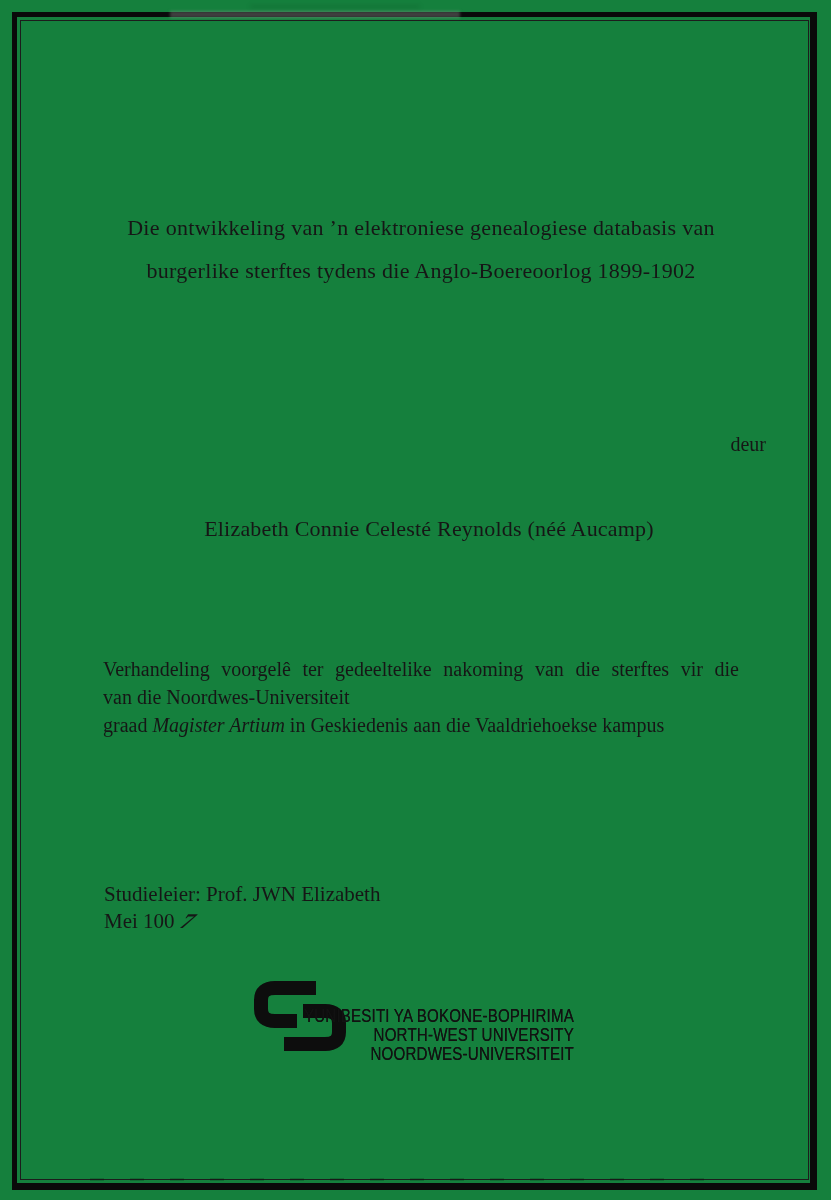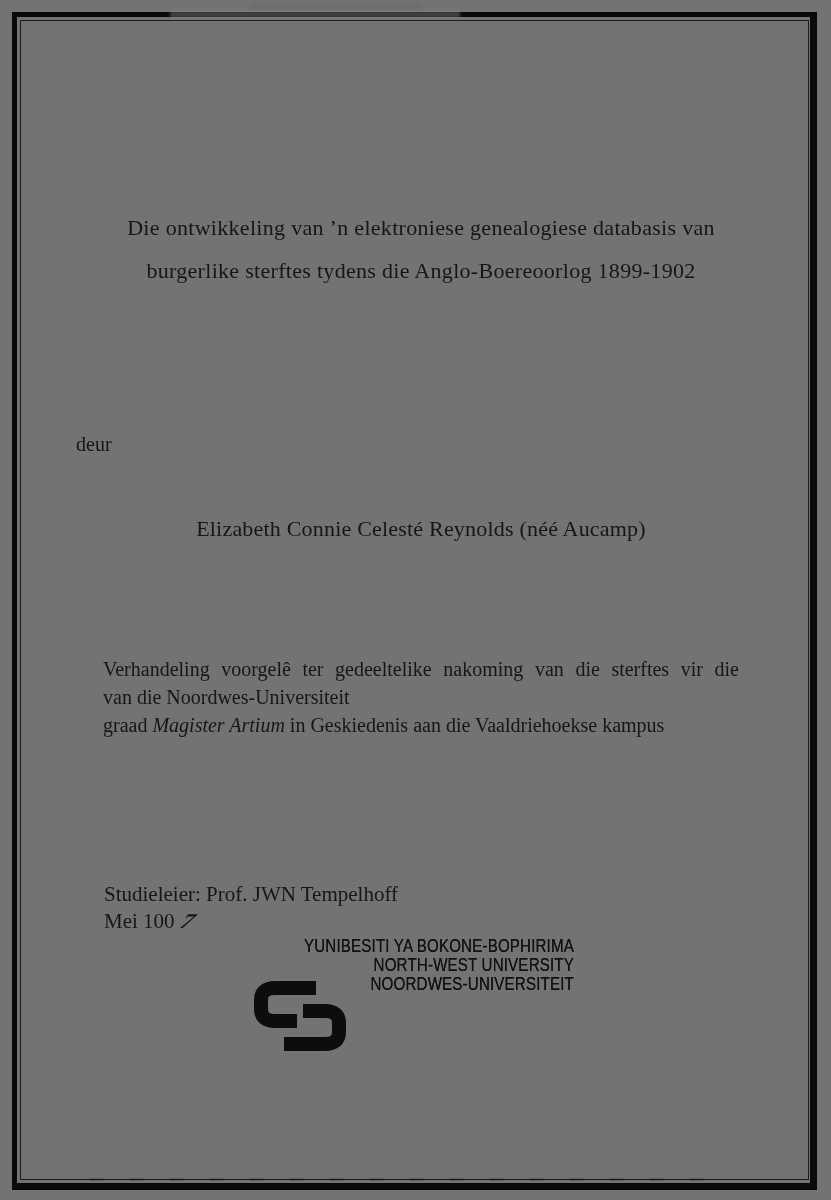--- a/index.html
+++ b/index.html
@@ -1,19 +1,19 @@
 <!DOCTYPE html>
 <html><head>
 <meta charset="utf-8">
 <style>
   html,body{margin:0;padding:0;background:#ffffff;}
   .page{
     position:relative;
     width:831px;height:1200px;
-    background:#737373;
+    background:#15803d;
     overflow:hidden;
     font-family:"Liberation Serif","DejaVu Serif",serif;
     color:#161616;
     text-decoration:underline;
   }
   
   .frame-outer{
     position:absolute;left:12px;top:12px;width:805px;height:1178px;
     box-sizing:border-box;
     border-left:5px solid #0a0a0a;border-top:5px solid #0a0a0a;
@@ -31,24 +31,24 @@
   .speck-bottom{position:absolute;left:90px;top:1178px;width:640px;height:3px;
     background:repeating-linear-gradient(90deg,rgba(0,0,0,0.16) 0 14px,transparent 14px 40px);
     filter:blur(0.6px);}
 
   .title-block{
     position:absolute;left:76px;top:206px;width:690px;
     text-align:center;font-size:22px;line-height:43px;letter-spacing:0.3px;
   }
   .byline-label{
     position:absolute;left:76px;top:430px;width:690px;
-    text-align:left;font-size:20px;line-height:28px;
+    text-align:right;font-size:20px;line-height:28px;
   }
   .author-line{
-    position:absolute;left:76px;top:514px;width:690px;
+    position:absolute;left:84px;top:514px;width:690px;
     text-align:center;font-size:22px;line-height:30px;letter-spacing:0.2px;
   }
   .statement{
     position:absolute;left:103px;top:655px;width:636px;
     font-size:20px;line-height:28px;
   }
   .statement .justified{text-align:justify;text-align-last:justify;}
   .statement .italic{font-style:italic;}
   .footer-block{
     position:absolute;left:104px;top:881px;width:500px;
@@ -56,21 +56,21 @@
   }
   .digit-seven{
     display:inline-block;font-weight:600;
     transform:skewX(-34deg) scaleX(1.1);transform-origin:50% 85%;
     margin-left:1px;
   }
   
   .logo{position:absolute;left:0;top:0;width:831px;height:0;}
   .logo-mark{position:absolute;left:253px;top:980px;}
   .logo-text{
-    position:absolute;right:257px;top:937px;width:330px;
+    position:absolute;right:257px;top:1007px;width:330px;
     text-align:right;
     font-family:"Liberation Sans","DejaVu Sans",sans-serif;
     font-size:18px;line-height:19px;color:#121212;
     white-space:nowrap;
   }
   .logo-text div{
     transform:scaleX(0.84);transform-origin:100% 50%;
     text-shadow:0 0 0.45px currentColor;
     letter-spacing:0.2px;
   }
@@ -95,21 +95,21 @@
 
   <div class="author-line">Elizabeth Connie Celesté Reynolds (néé Aucamp)</div>
 
   <div class="statement">
     <div class="justified">Verhandeling voorgelê ter gedeeltelike nakoming van die sterftes vir die</div>
     <div>van die Noordwes-Universiteit</div>
     <div><span>graad </span><span class="italic">Magister Artium</span><span> in Geskiedenis aan die Vaaldriehoekse kampus</span></div>
   </div>
 
   <div class="footer-block">
-    <div>Studieleier: Prof. JWN Tempelhoff</div>
+    <div>Studieleier: Prof. JWN Elizabeth</div>
     <div><span>Mei 100</span><span class="digit-seven">7</span></div>
   </div>
 
   <div class="logo">
     <svg class="logo-mark" viewBox="0 0 94 72" width="94" height="72" aria-hidden="true">
       <path d="M63 8 H22 Q8 8 8 20 V29 Q8 41 22 41 H44" fill="none" stroke="#0d0d0d" stroke-width="14" stroke-linecap="butt"></path>
       <path d="M31 64 H72 Q86 64 86 52 V43 Q86 31 72 31 H50" fill="none" stroke="#0d0d0d" stroke-width="14" stroke-linecap="butt"></path>
     </svg>
     <div class="logo-text">
       <div>YUNIBESITI YA BOKONE-BOPHIRIMA</div>

